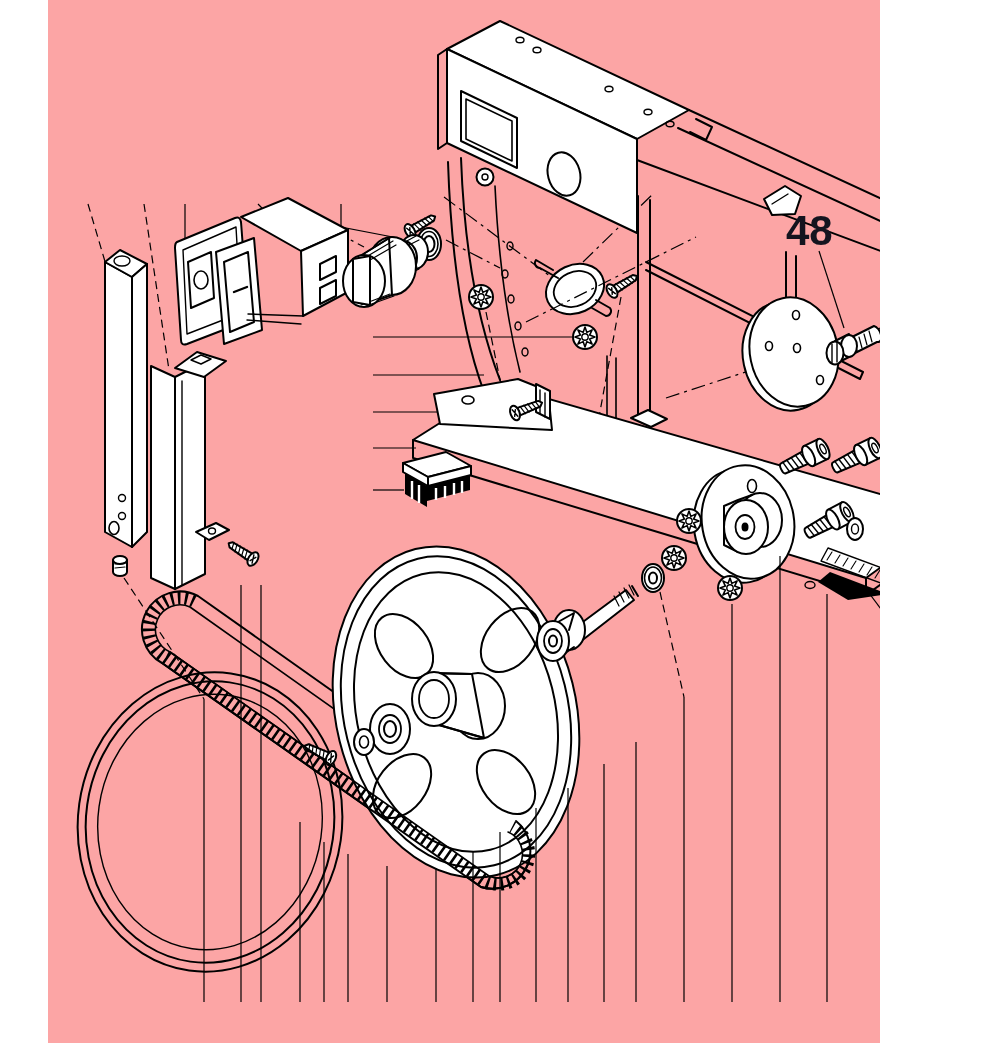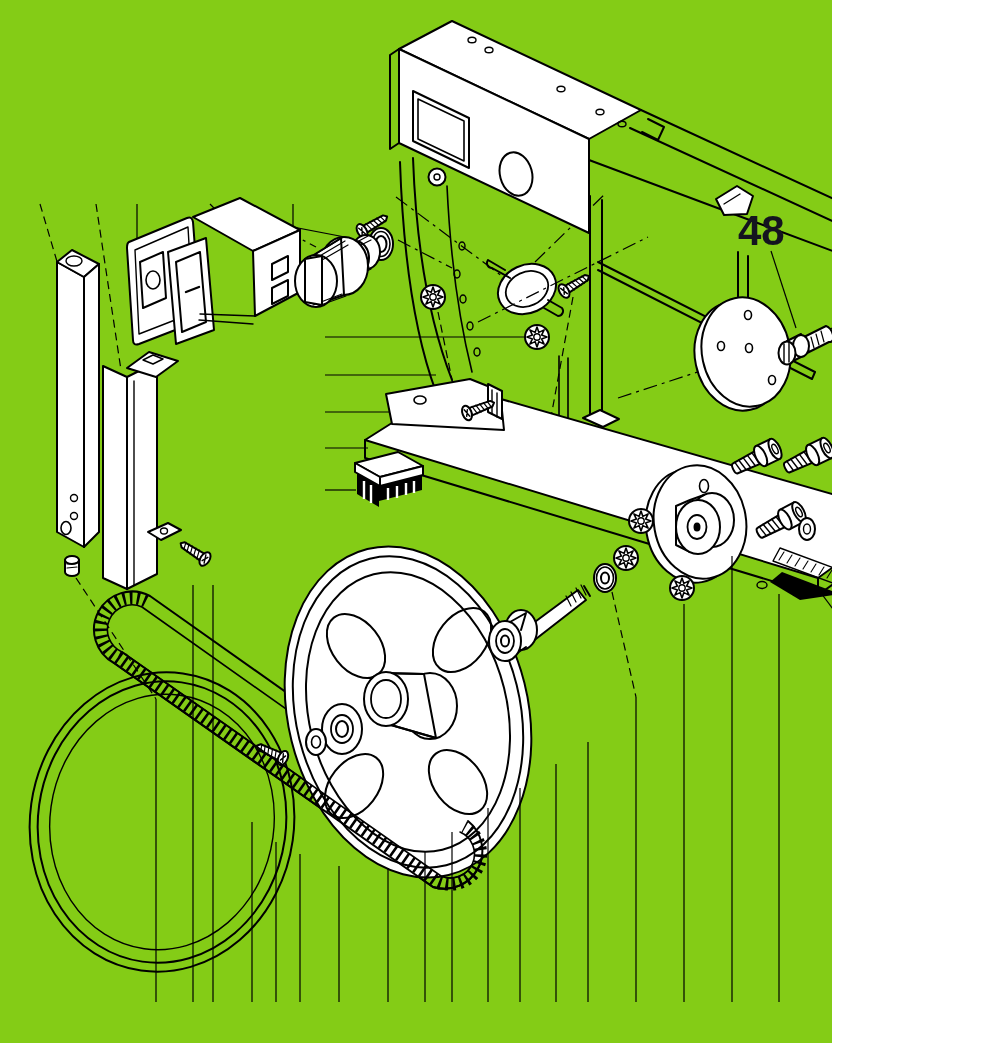--- a/index.html
+++ b/index.html
@@ -1,17 +1,17 @@
 <!DOCTYPE html>
 <html><head>
 <meta charset="utf-8">
 <style>
   html,body{margin:0;padding:0;background:#ffffff;}
-  .stage{position:relative;width:832px;height:1043px;background:#84cc16;overflow:hidden;
-         font-family:"Liberation Sans", sans-serif;}
+  .stage{position:relative;width:832px;height:1043px;background:#fca5a5;overflow:hidden;
+         font-family:"Liberation Sans", sans-serif;margin-left:48px;}
   svg{position:absolute;left:0;top:0;}
   .ln{fill:none;stroke:#000;stroke-width:2;stroke-linecap:round;stroke-linejoin:round;}
   .fw{fill:#ffffff;stroke:#000;stroke-width:2;stroke-linecap:round;stroke-linejoin:round;}
   .fb{fill:#000;stroke:none;}
   .thin{fill:none;stroke:#000;stroke-width:1.2;stroke-linecap:butt;}
   .dd{fill:none;stroke:#000;stroke-width:1.2;stroke-dasharray:14 5 3 5;}
   .dsh{fill:none;stroke:#000;stroke-width:1.2;stroke-dasharray:8 5;}
   .teeth{fill:none;stroke:#000;stroke-width:13;stroke-dasharray:2.6 4.4;stroke-linecap:butt;}
   .callout{font-family:"Liberation Sans", sans-serif;font-weight:bold;font-size:42px;}
   .wht{stroke:#fff;stroke-width:2.4;fill:none;}

